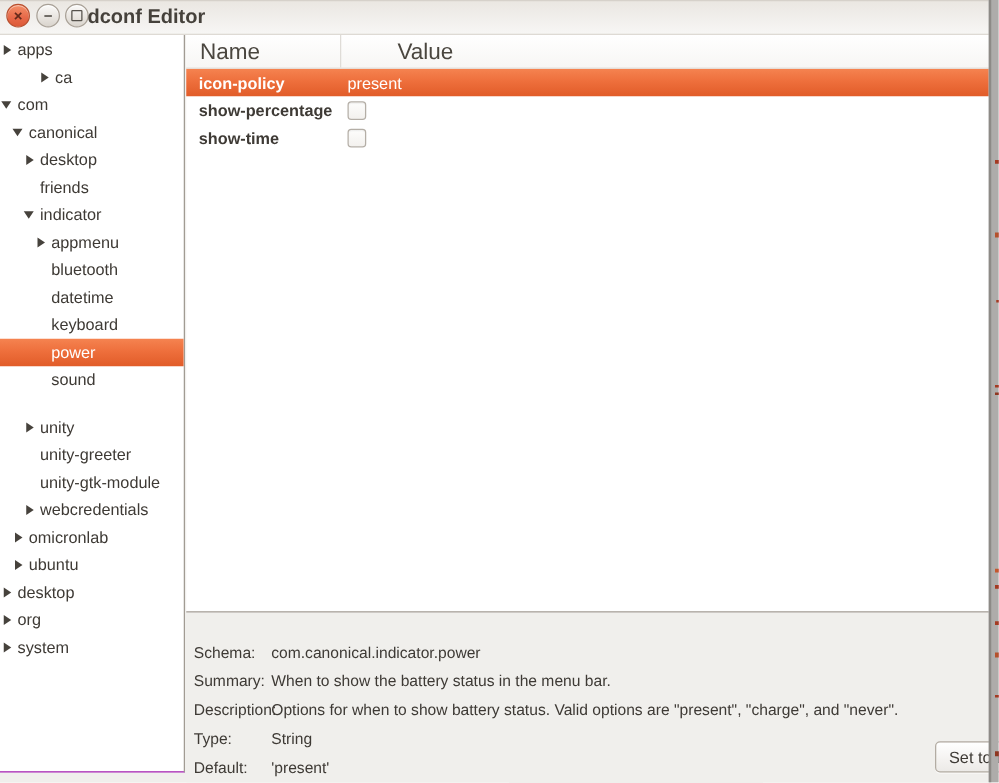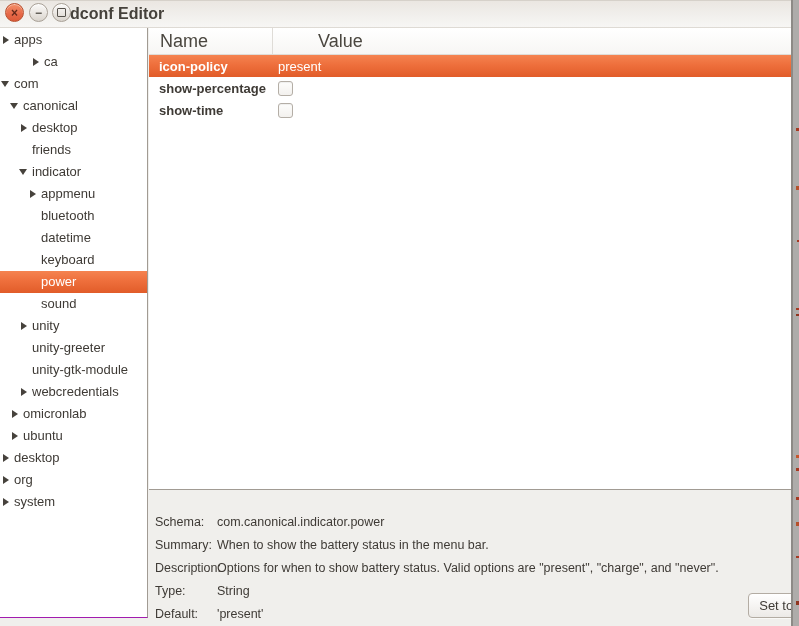--- a/index.html
+++ b/index.html
@@ -193,21 +193,21 @@
   <div class="tree-row selected" style="padding-left: 28px;">
     <span class="expander"></span>
     <span class="tree-label">power</span>
   </div>
 
   <div class="tree-row" style="padding-left: 28px;">
     <span class="expander"></span>
     <span class="tree-label">sound</span>
   </div>
 
-  <div class="tree-row" style="padding-left: 19px;">
+  <div class="tree-row" style="padding-left: 19px; margin-top: 16px;">
     <span class="expander collapsed"></span>
     <span class="tree-label">unity</span>
   </div>
 
   <div class="tree-row" style="padding-left: 19px;">
     <span class="expander"></span>
     <span class="tree-label">unity-greeter</span>
   </div>
 
   <div class="tree-row" style="padding-left: 19px;">

